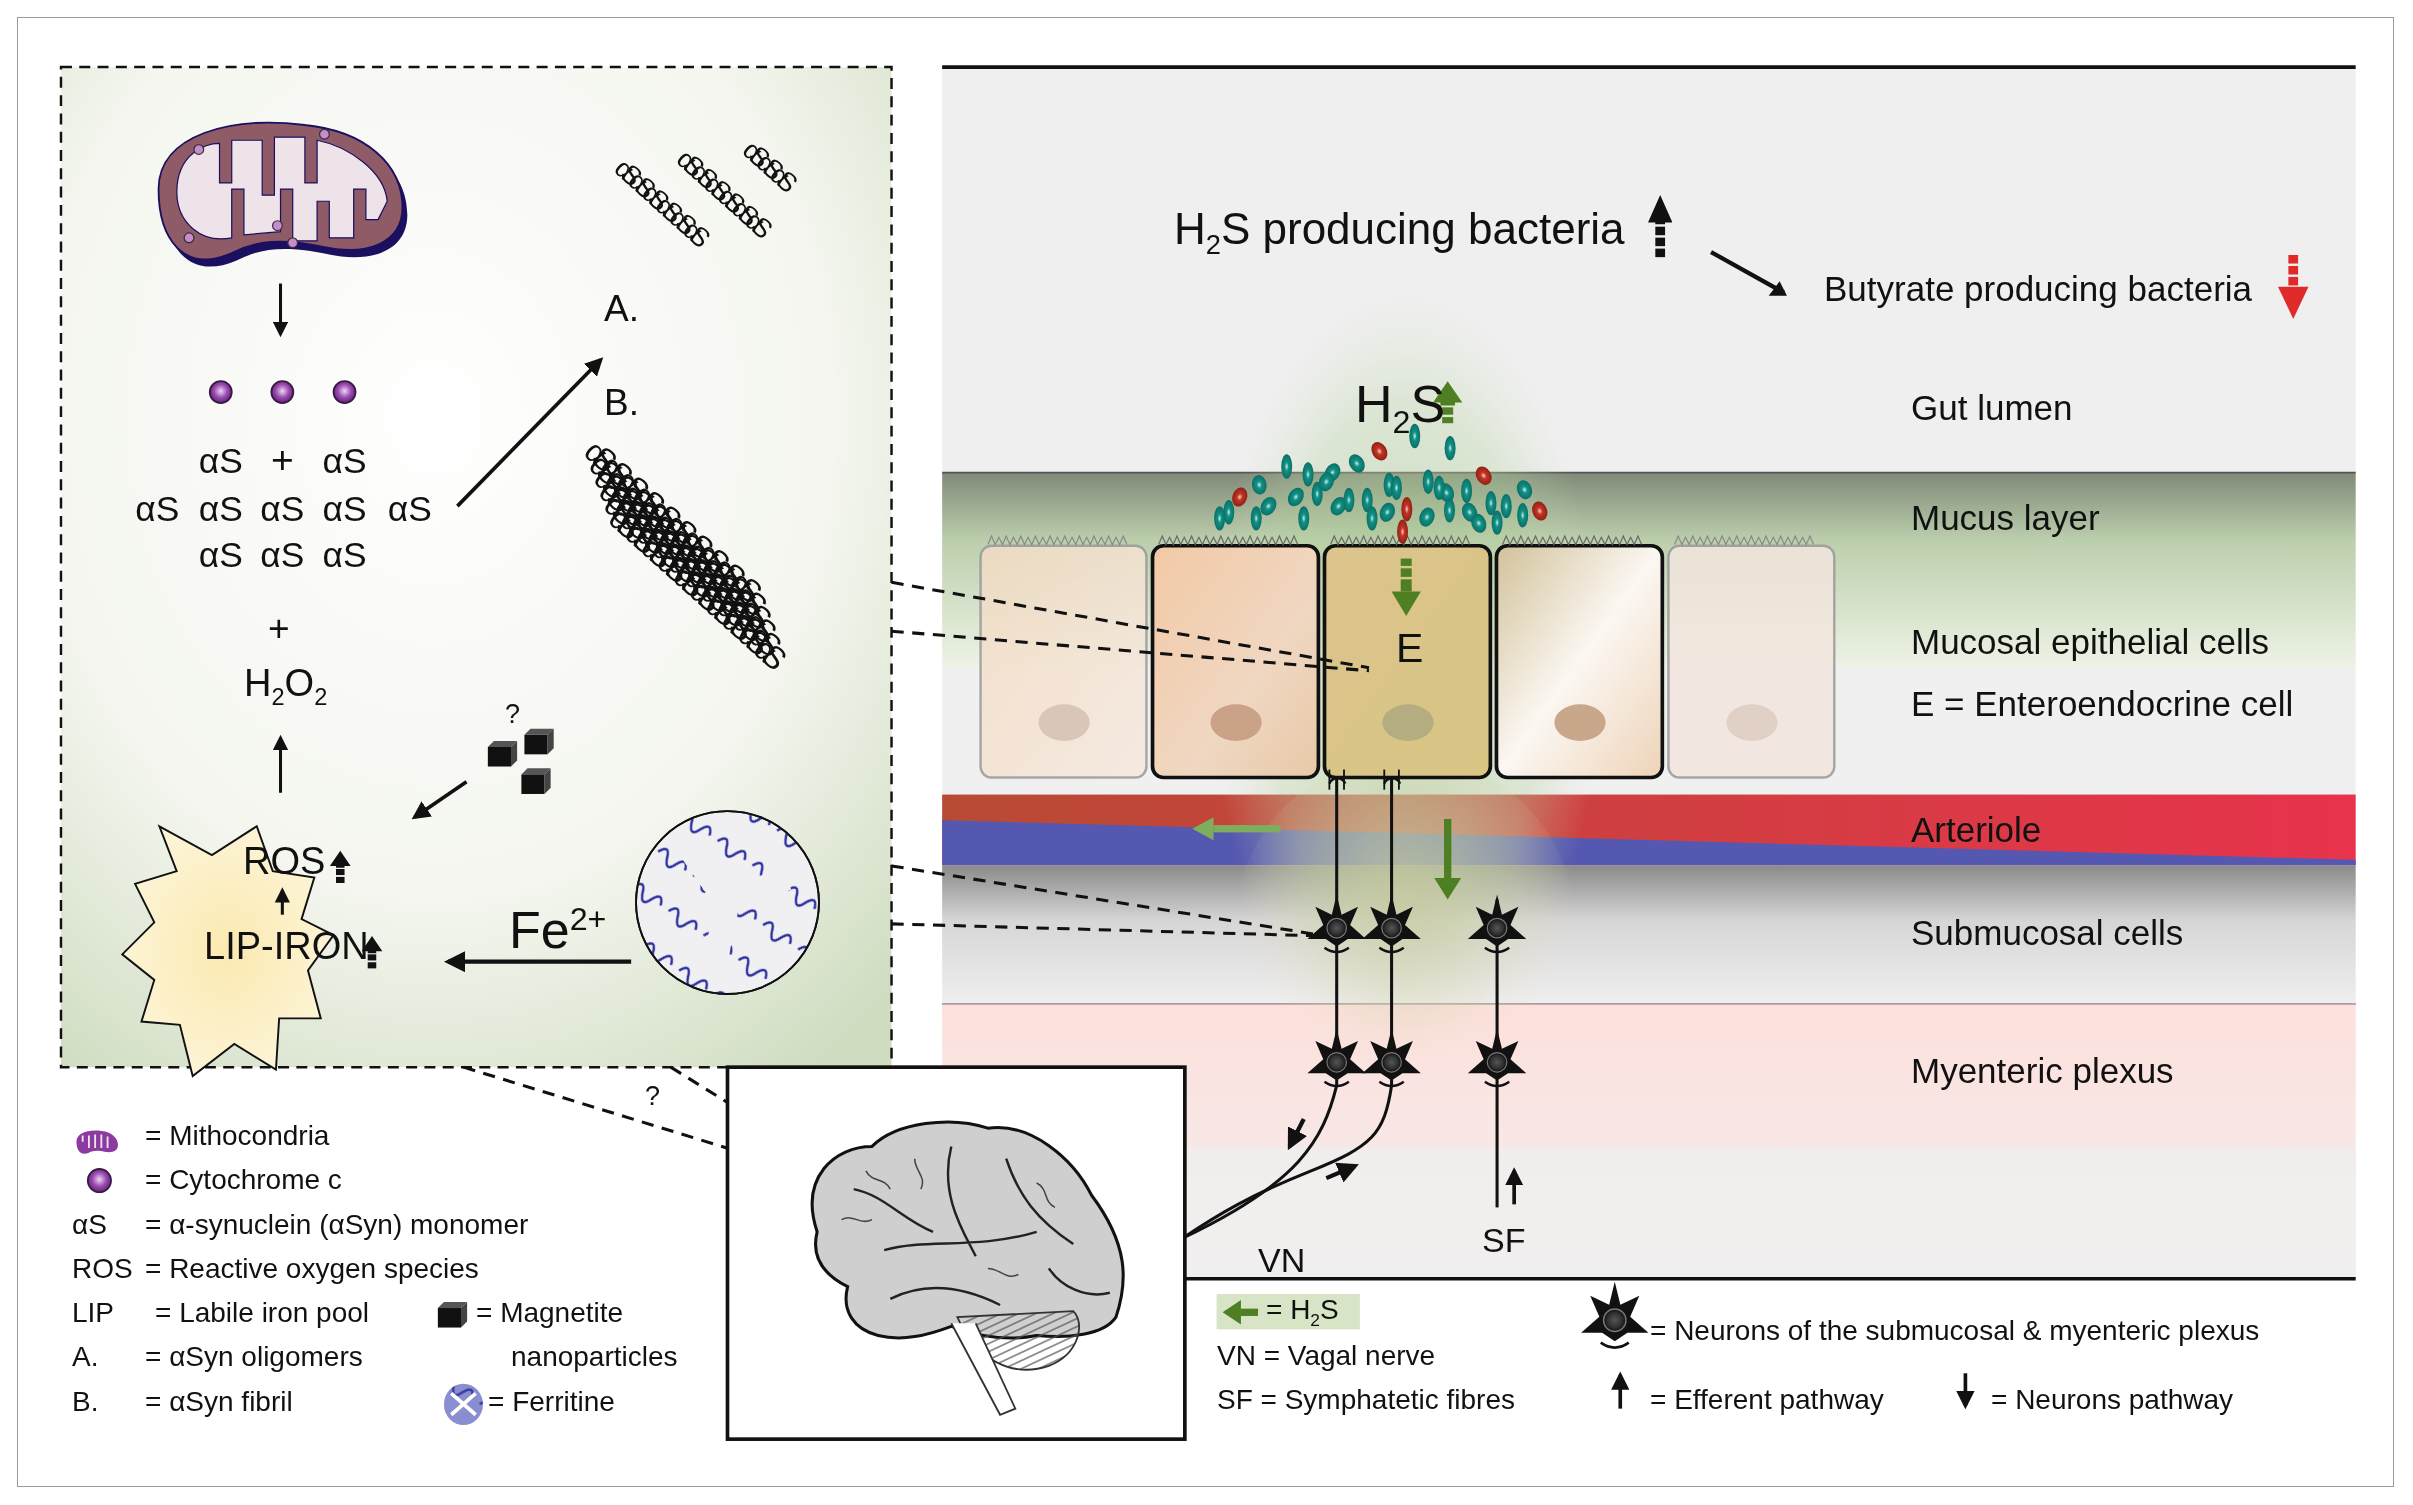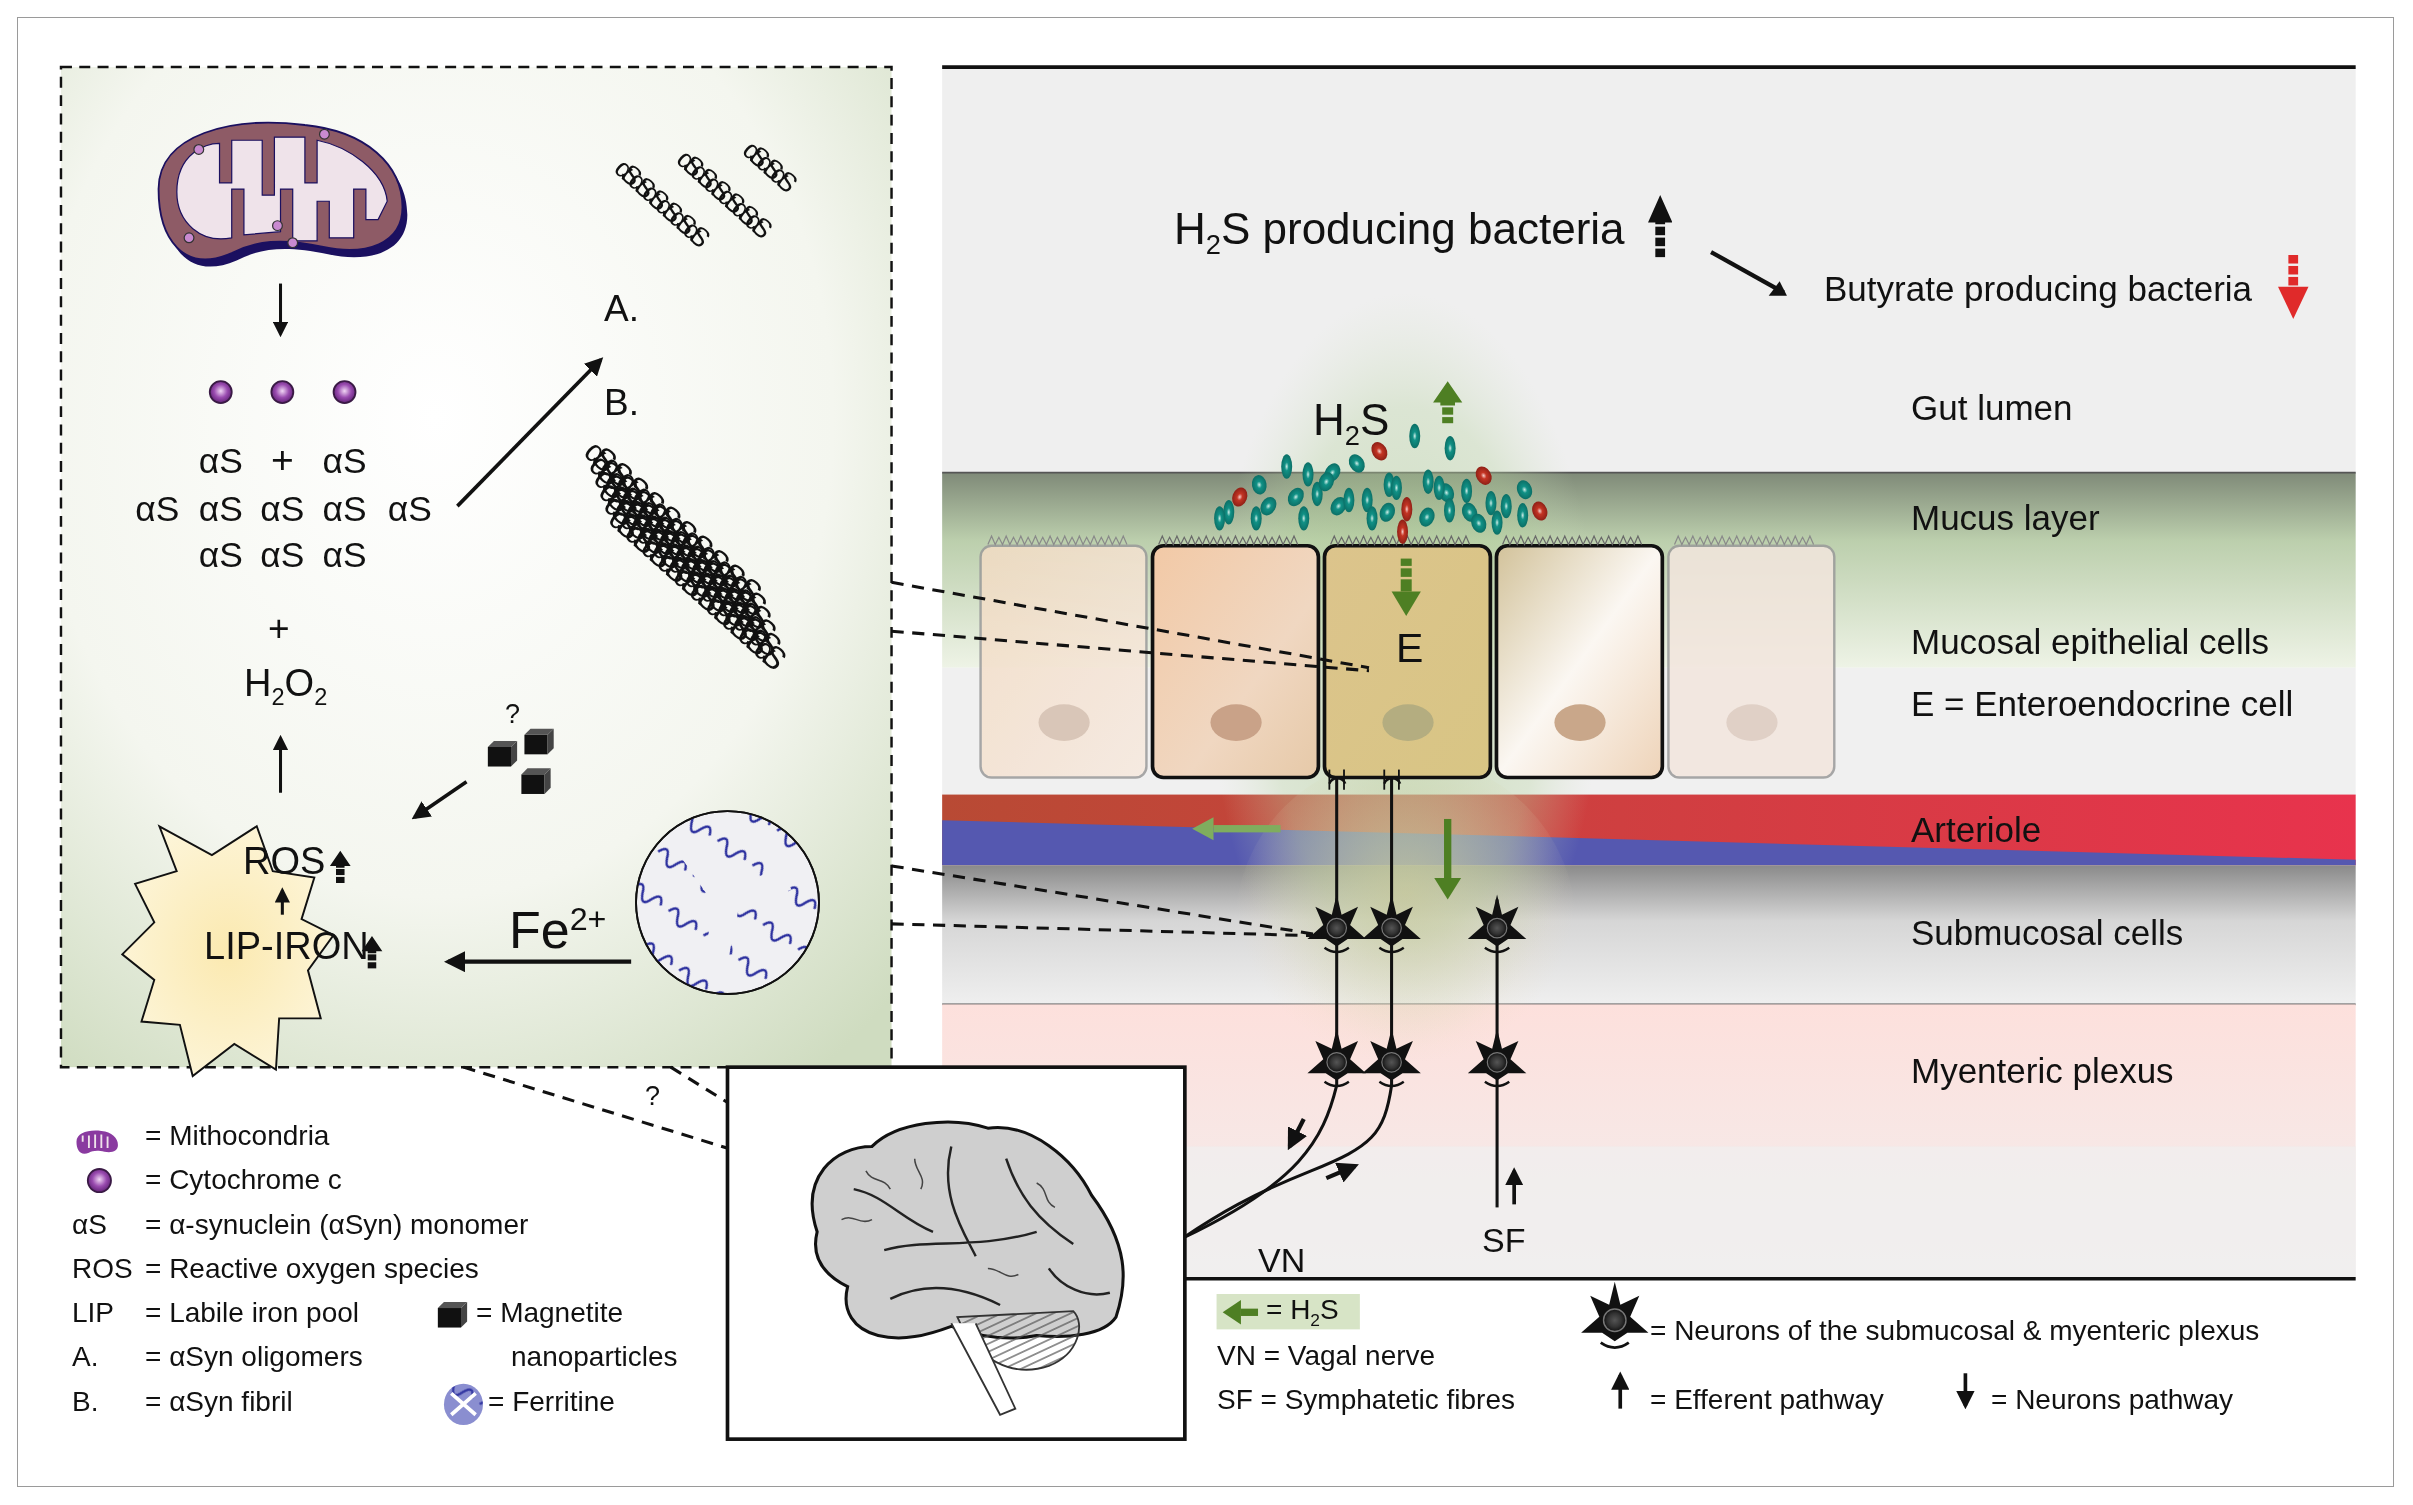--- a/index.html
+++ b/index.html
@@ -435,21 +435,21 @@
   <polygon points="130,80 100,80 118,56" fill="#111"></polygon>
 </svg>
 <div class="abs" style="left:1824px; top:271px; font-size:35px;">Butyrate producing bacteria</div>
 <svg class="abs" style="left:2278px; top:255px;" width="30.5" height="67" viewBox="0 0 50 110">
   <rect x="17" y="0" width="16" height="14" fill="#e02a2a"></rect>
     <rect x="17" y="18" width="16" height="14" fill="#e02a2a"></rect>
     <rect x="17" y="36" width="16" height="14" fill="#e02a2a"></rect>
   <polygon points="0,52 50,52 25,105" fill="#e02a2a"></polygon>
 </svg>
 
-<div class="abs" style="left:1313px; top:378px; font-size:44px;margin-top:20px;">
+<div class="abs" style="left:1355px; top:378px; font-size:52px;">
   <span>H</span><sub>2</sub><span>S</span>
 </div>
 <div class="abs" style="left:1396px; top:628px; font-size:41px;">E</div>
 <div class="abs" style="left:1258px; top:1223px; font-size:34px;margin-top:20px;">VN</div>
 <div class="abs" style="left:1482px; top:1223px; font-size:34px;">SF</div>
 
 <div class="abs layer-label" style="left:1911px; top:390px;">Gut lumen</div>
 <div class="abs layer-label" style="left:1911px; top:500px;">Mucus layer</div>
 <div class="abs layer-label" style="left:1911px; top:624px;">Mucosal epithelial cells</div>
 <div class="abs layer-label" style="left:1911px; top:686px;">E = Enteroendocrine cell</div>
@@ -471,21 +471,21 @@
 <div class="abs" style="left:505px; top:701px; font-size:27px;">?</div>
 <div class="abs" style="left:645px; top:1083px; font-size:27px;">?</div>
 
 <div class="abs legend-line" style="left:145px; top:1122px;">= Mithocondria</div>
 <div class="abs legend-line" style="left:145px; top:1166px;">= Cytochrome c</div>
 <div class="abs legend-line" style="left:72px; top:1211px;">αS</div>
 <div class="abs legend-line" style="left:145px; top:1211px;">= α-synuclein (αSyn) monomer</div>
 <div class="abs legend-line" style="left:72px; top:1255px;">ROS</div>
 <div class="abs legend-line" style="left:145px; top:1255px;">= Reactive oxygen species</div>
 <div class="abs legend-line" style="left:72px; top:1299px;">LIP</div>
-<div class="abs legend-line" style="left:145px; top:1299px;">= Labile iron pool</div>
+<div class="abs legend-line" style="left:155px; top:1299px;">= Labile iron pool</div>
 <div class="abs legend-line" style="left:72px; top:1343px;">A.</div>
 <div class="abs legend-line" style="left:145px; top:1343px;">= αSyn oligomers</div>
 <div class="abs legend-line" style="left:72px; top:1388px;">B.</div>
 <div class="abs legend-line" style="left:145px; top:1388px;">= αSyn fibril</div>
 <div class="abs legend-line" style="left:476px; top:1299px;">= Magnetite</div>
 <div class="abs legend-line" style="left:511px; top:1343px;">nanoparticles</div>
 <div class="abs legend-line" style="left:488px; top:1388px;">= Ferritine</div>
 
 <div class="abs legend-line" style="left:1266px; top:1296px;">
   <span>= H</span><sub>2</sub><span>S</span>

